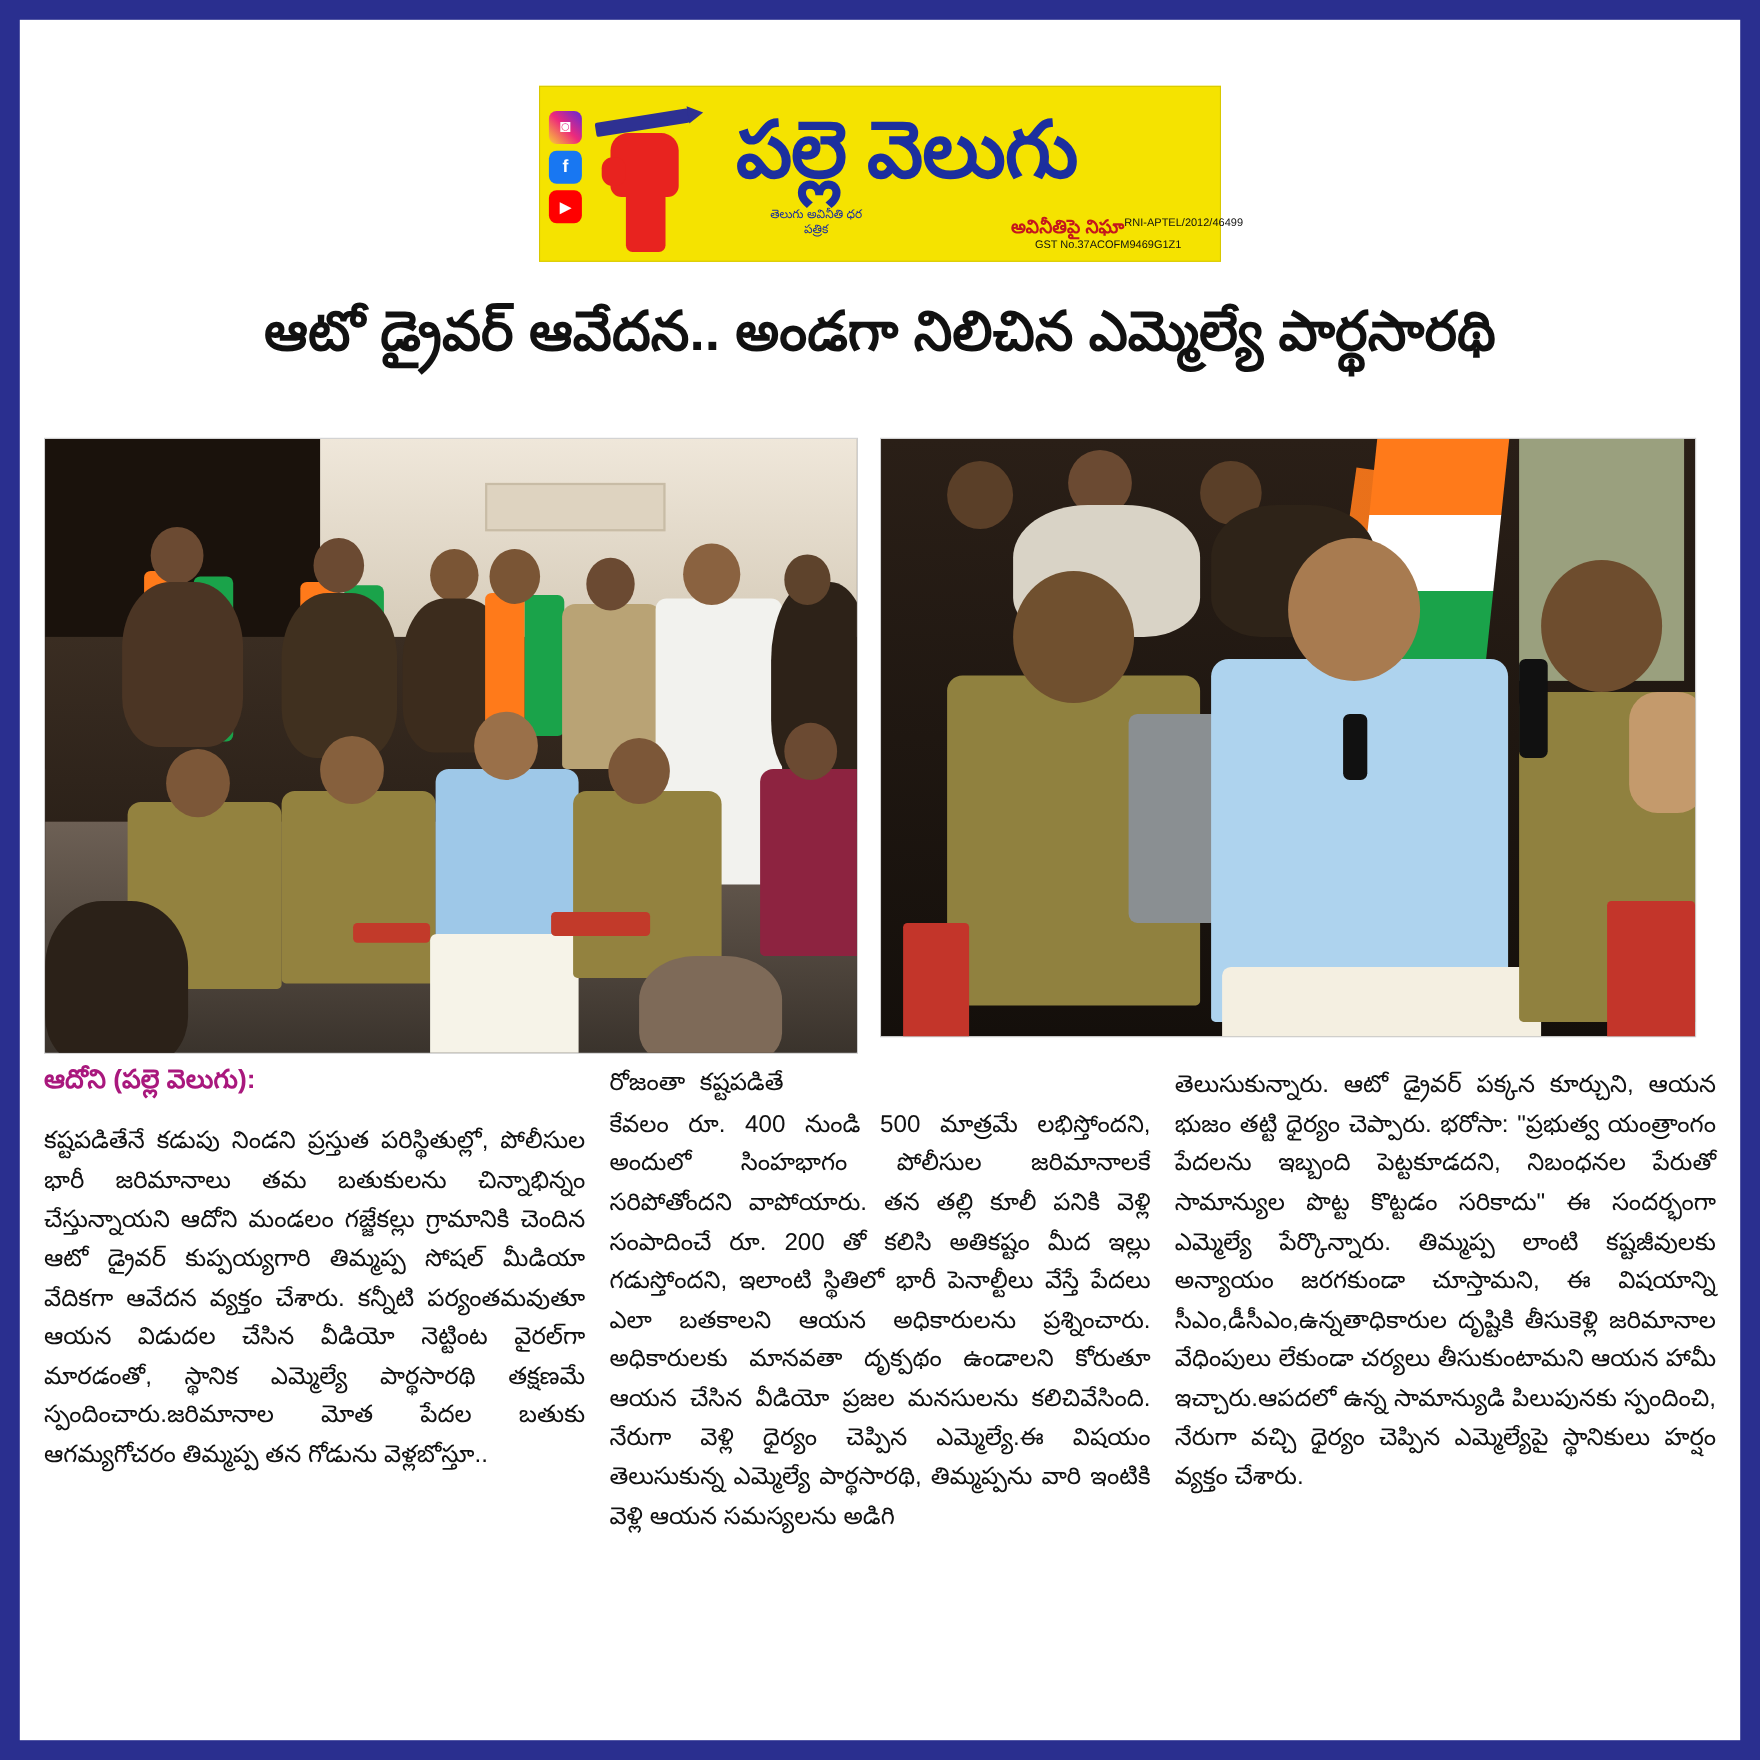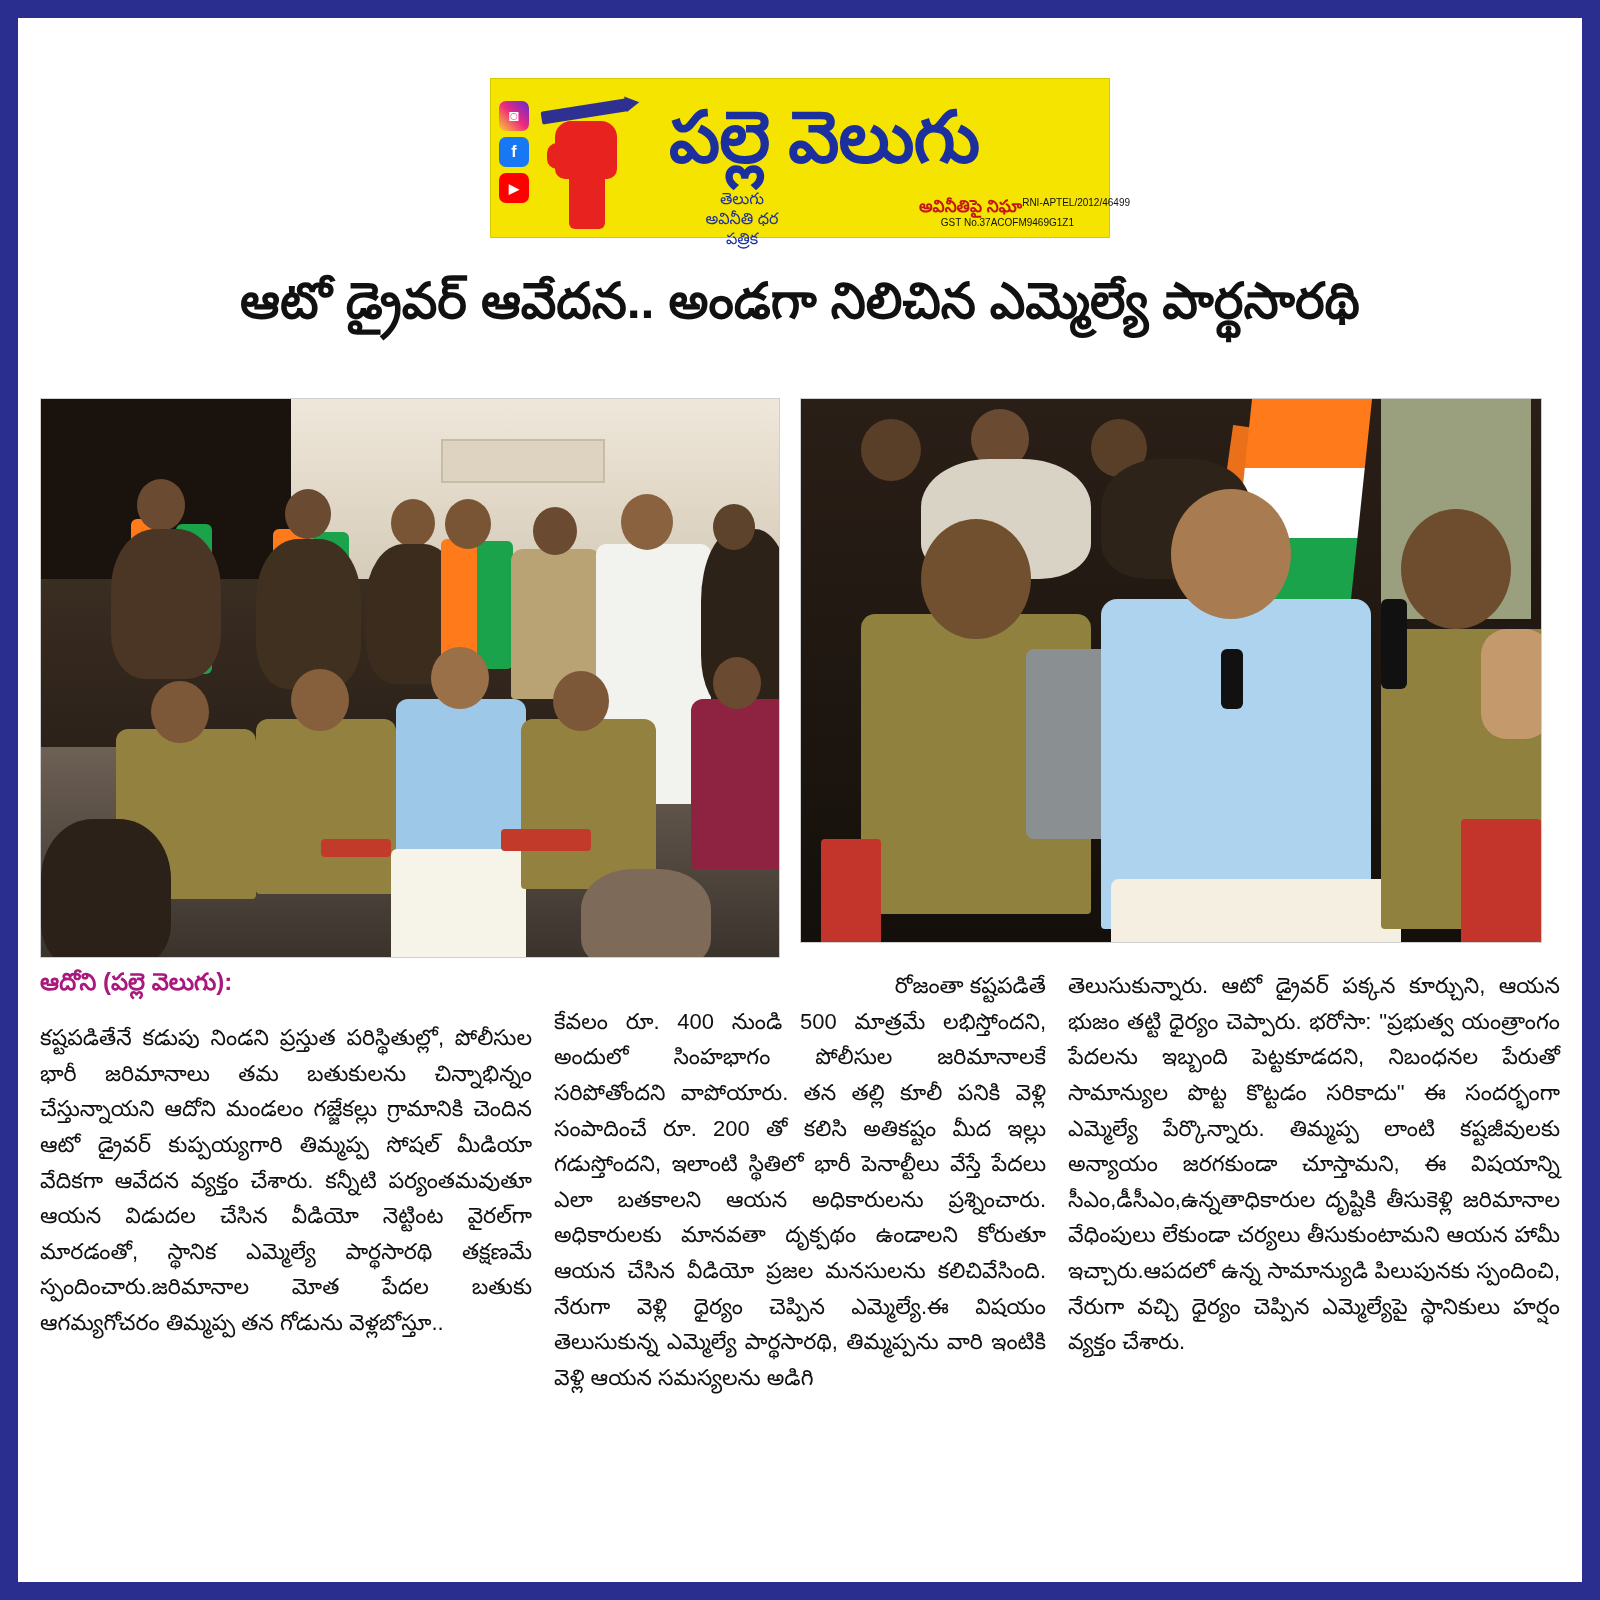--- a/index.html
+++ b/index.html
@@ -133,21 +133,21 @@
     font-weight: bold;
     color: #1c2f9e;
     letter-spacing: -1px;
     margin-top: 16px;
     white-space: nowrap;
   }
   .mast-sub-left {
     position: absolute;
     left: 28px;
     top: 104px;
-    font-size: 16px;
+    font-size: 11px;
     color: #1c2f9e;
     line-height: 1.25;
     text-align: center;
     width: 90px;
   }
   .mast-tag {
     position: absolute;
     left: 250px;
     top: 112px;
     font-size: 17px;
@@ -281,21 +281,21 @@
     font-weight: bold;
     margin-bottom: 18px;
   }
   .col p {
     margin: 0 0 0 0;
     font-size: 22px;
     line-height: 1.62;
     color: #111;
     text-align: justify;
   }
-  .col.c2 p.first { text-align: right; }
+  .col.c2 p.first { text-align: left; font-family: Liberation Mono, monospace; }
 </style>
 </head>
 <body>
 
 <div class="page">
 
   <div class="masthead-wrap">
     <div class="masthead">
 
       <div class="social-col">

